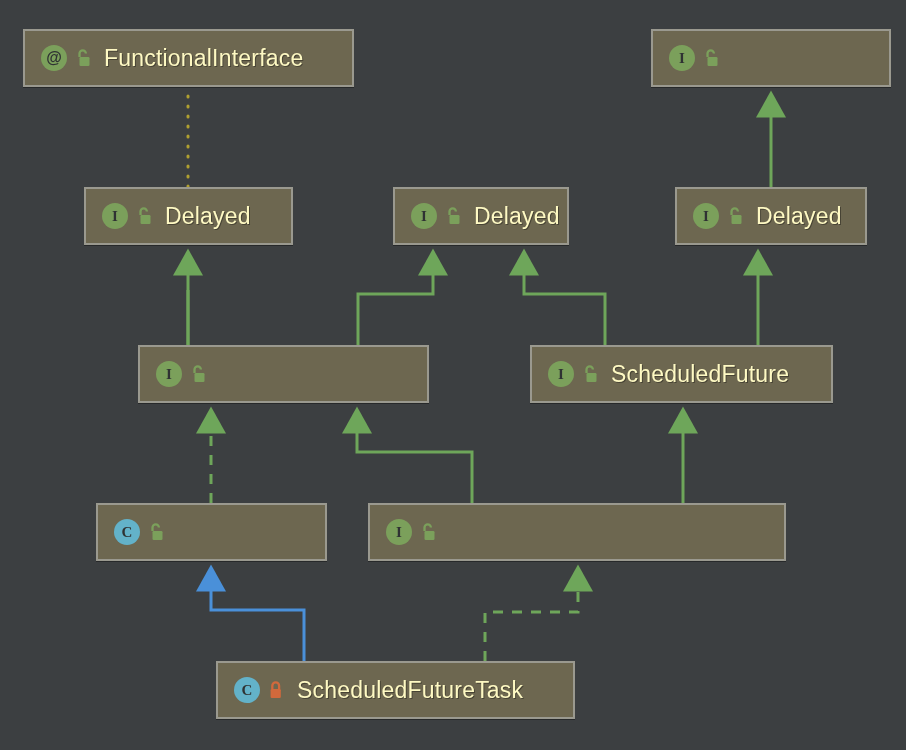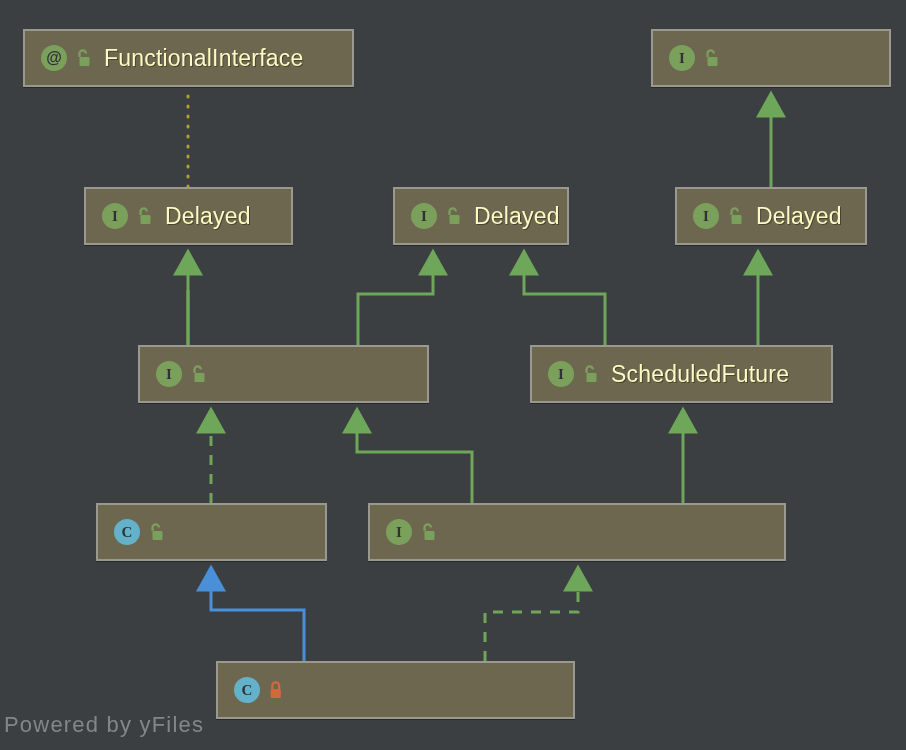--- a/index.html
+++ b/index.html
@@ -211,17 +211,17 @@
   </div>
 
   <div class="uml-node" style="left:216px; top:661px; width:359px; height:58px;">
     <span class="node-icon-type type-class">C</span>
     <span class="node-icon-lock">
       <svg width="18" height="20" viewBox="0 0 18 20">
           <path d="M5.3 9 V5.8 a3.4 3.4 0 0 1 6.8 0 V9" fill="none" stroke="#d2693c" stroke-width="2.3"></path>
           <rect x="3.6" y="9" width="10.2" height="9" rx="1.2" fill="#d2693c"></rect>
         </svg>
     </span>
-  </div>
-
-  <div id="watermark">Powered by yFiles</div>
+    <span class="node-label">ScheduledFutureTask</span>
+  </div>
+
 
 </div>
 
 </body></html>

